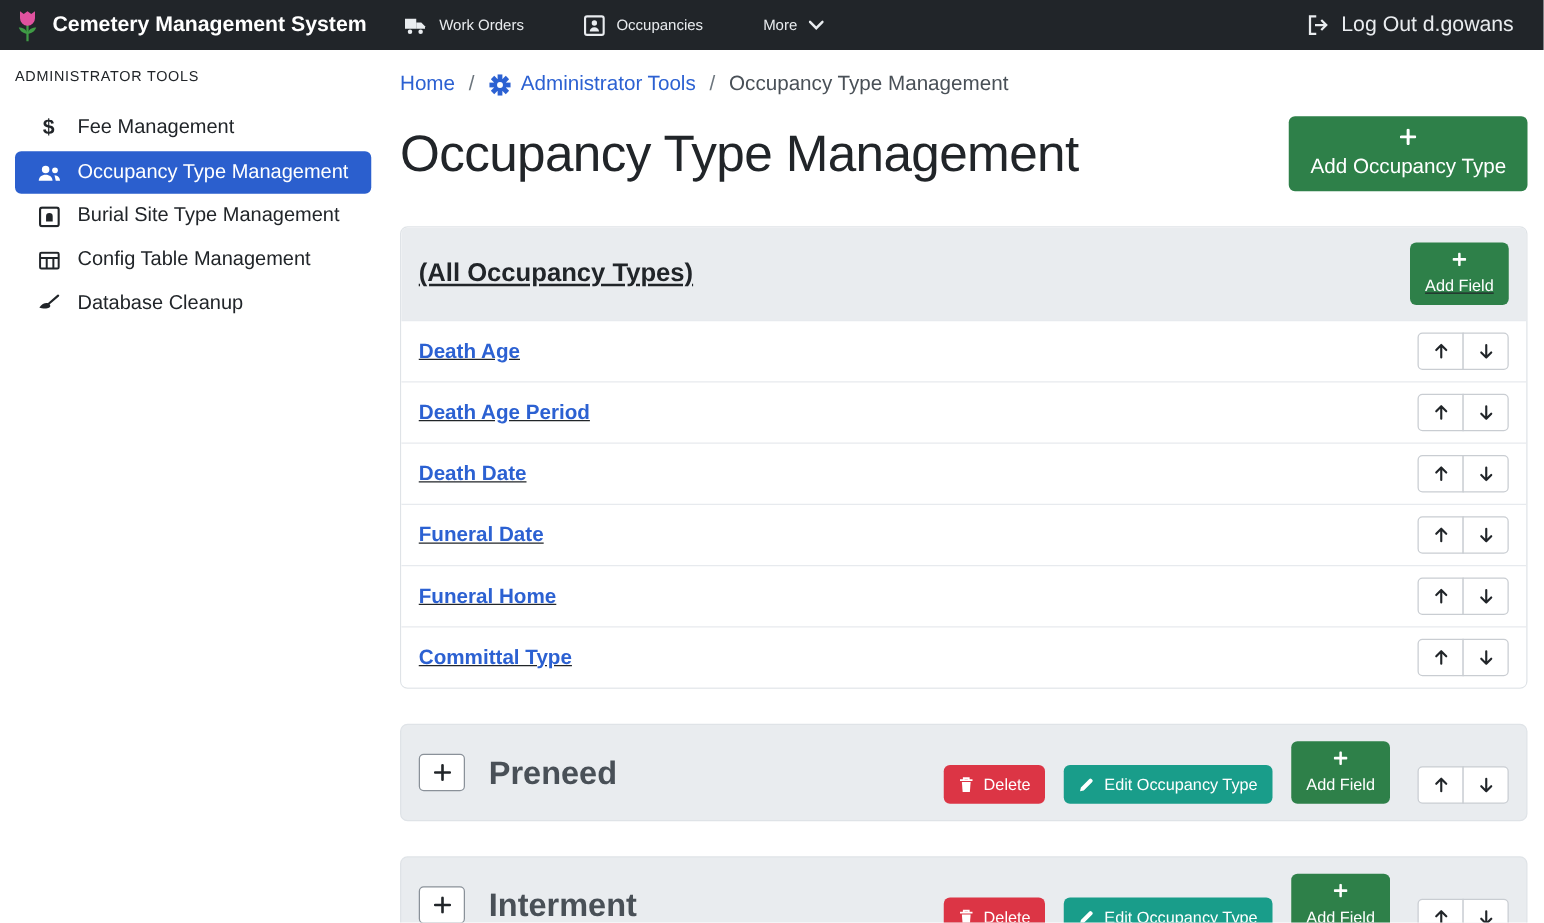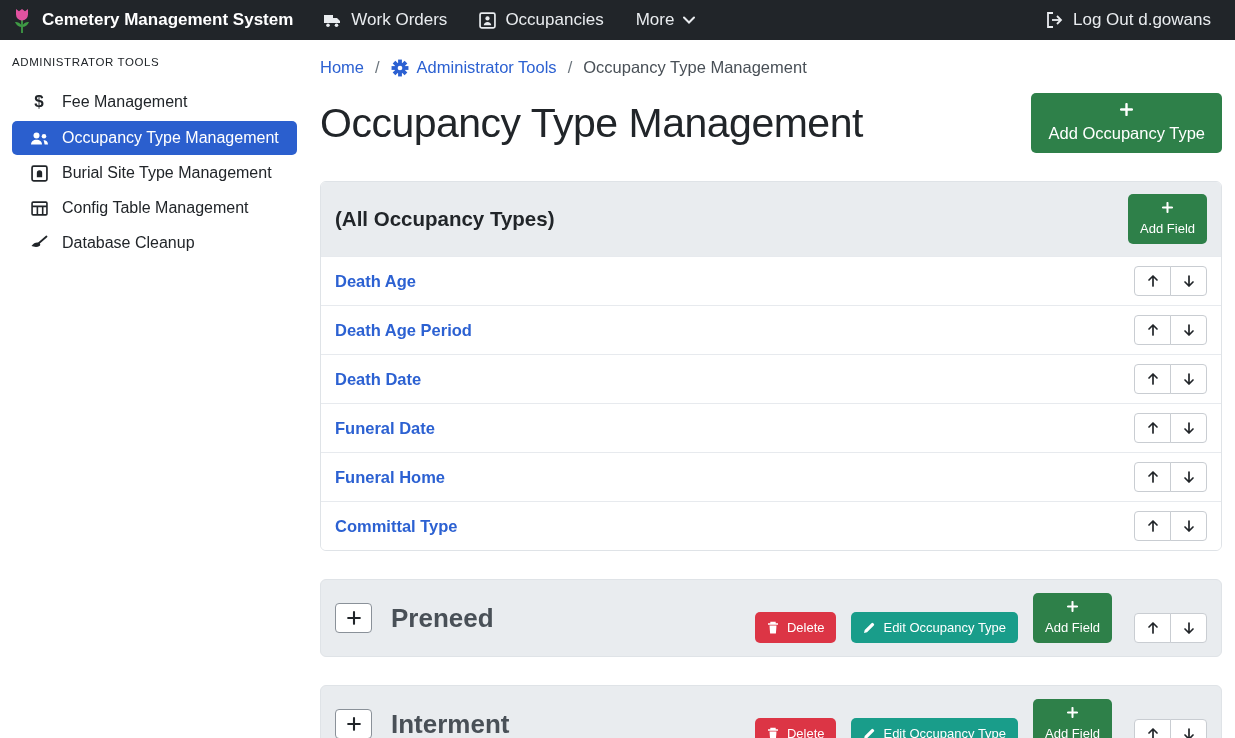--- a/index.html
+++ b/index.html
@@ -9,21 +9,21 @@
   *{box-sizing:border-box}
   html,body{margin:0;padding:0}
   body{width:1235px;height:738px;overflow:hidden;background:#fff;color:var(--text);
        font-family:"Liberation Sans","DejaVu Sans",sans-serif;}
   a{text-decoration:none;color:inherit;cursor:pointer}
 
   
   .navbar{height:40px;background:var(--navbar-bg);display:flex;align-items:center;
           padding:0 24px 0 12px;color:#fff;}
   .brand{display:flex;align-items:center;gap:10px;font-weight:700;font-size:17px;color:#fff;}
-  .nav-links{display:flex;align-items:center;gap:32px;margin-left:30px;color:#e9ecef;font-size:17px;}
+  .nav-links{display:flex;align-items:center;gap:48px;margin-left:30px;color:#e9ecef;font-size:12px;}
   .nav-link{display:flex;align-items:center;gap:9px;color:#e9ecef;}
   .logout{margin-left:auto;display:flex;align-items:center;gap:9px;color:#e9ecef;font-size:17px;}
 
   
   .layout{display:flex;height:683px;}
   .sidebar{width:308px;flex:0 0 308px;padding:12px 11px 0 12px;}
   .sidebar-heading{font-size:11.5px;letter-spacing:.6px;text-transform:uppercase;
                    color:#212529;margin:4px 0 16px 0;}
   .side-item{display:flex;align-items:center;gap:12px;padding:8px 8px 8px 16px;
              font-size:16px;color:#212529;border-radius:5px;margin-bottom:1px;}
@@ -53,21 +53,21 @@
   .btn-teal{background:var(--teal);}
   .btn-danger{background:var(--danger);}
 
   .arrow-group{display:inline-flex;}
   .arrow-btn{width:37px;height:30px;background:#fff;border:1px solid #c9cdd2;
              display:flex;align-items:center;justify-content:center;cursor:pointer;color:#212529;padding:0;}
   .arrow-btn.up{border-radius:4px 0 0 4px;}
   .arrow-btn.down{border-radius:0 4px 4px 0;margin-left:-1px;}
 
   
-  .card{border:1px solid var(--border);border-radius:6px;margin-bottom:28px;overflow:hidden;background:#fff;}
+  .card{border:1px solid var(--border);border-radius:6px;margin-bottom:28px;overflow:hidden;background:#fff;text-decoration:underline;}
   .card-header{background:var(--bar-bg);padding:12px 14px;display:flex;align-items:center;
                justify-content:space-between;}
   .card-title{font-size:20.5px;font-weight:700;color:#212529;}
   .field-row{display:flex;align-items:center;justify-content:space-between;padding:9px 14px;
              border-top:1px solid #e7eaee;background:#fff;}
   .field-row:first-of-type{border-top:none;}
   .field-link{color:var(--link);font-weight:700;font-size:16.5px;}
 
   
   .section-bar{background:var(--bar-bg);border:1px solid var(--border);border-radius:6px;

